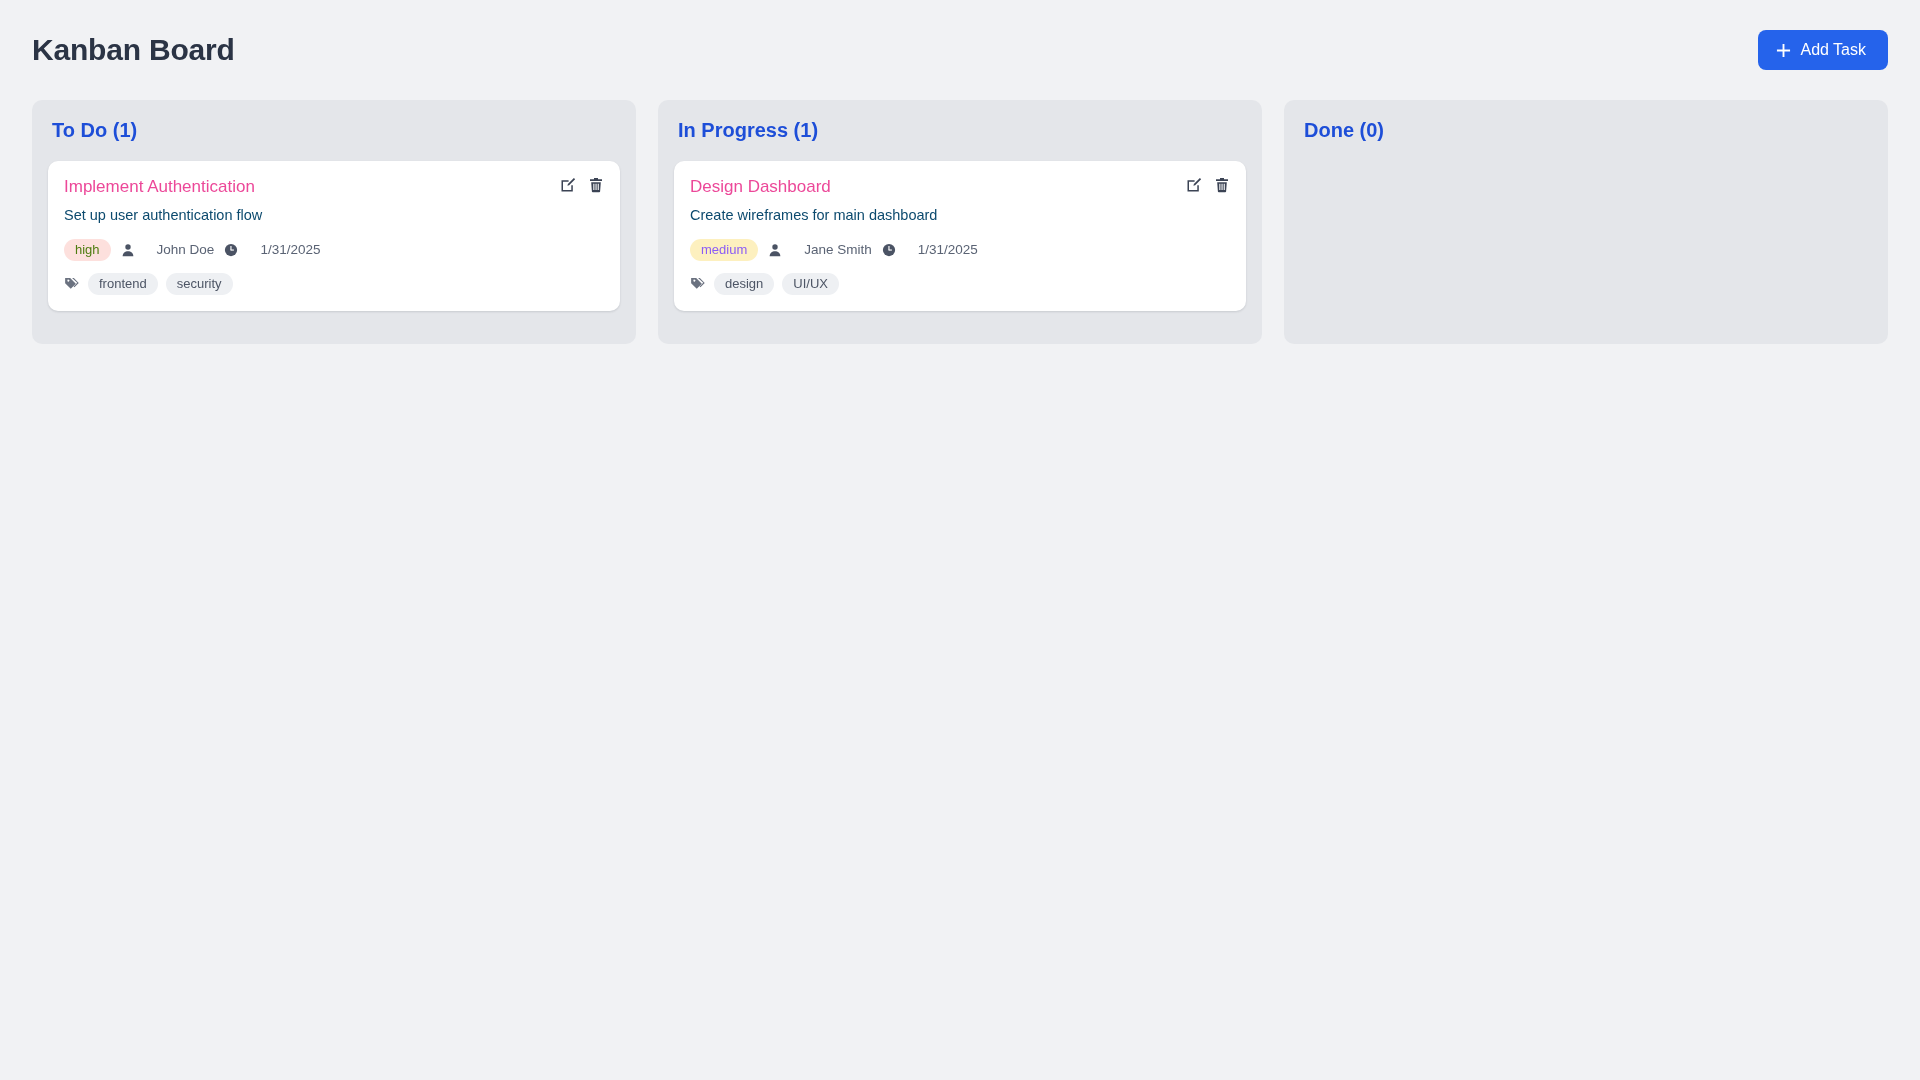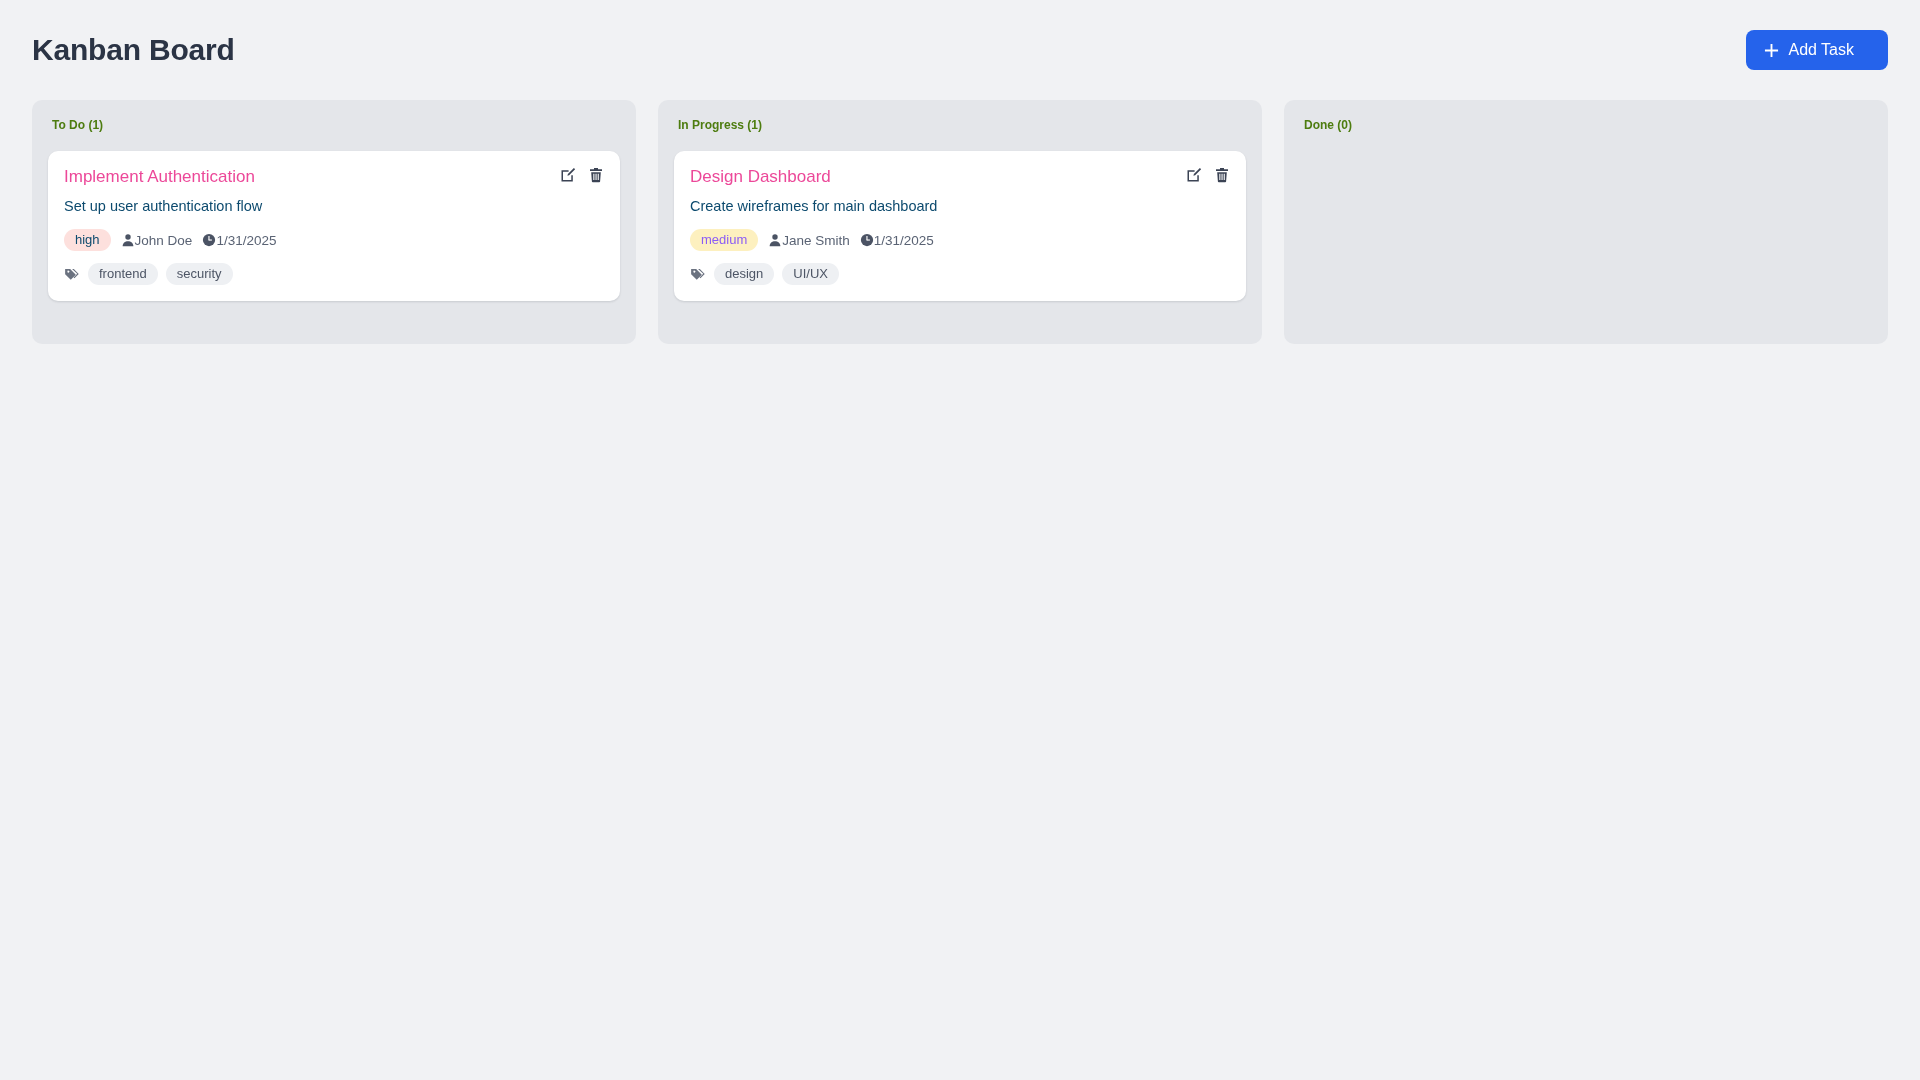--- a/index.html
+++ b/index.html
@@ -38,21 +38,21 @@
   }
 
   .add-task-btn {
     display: inline-flex;
     align-items: center;
     gap: 9px;
     background: #2563eb;
     color: #ffffff;
     border: none;
     border-radius: 8px;
-    padding: 12px 34px 12px 18px;
+    padding: 12px 22px 12px 18px;
     font-family: "Liberation Sans", sans-serif;
     font-size: 16px;
     font-weight: normal;
     cursor: pointer;
     line-height: 1;
   }
   .add-task-btn .plus-icon {
     display: inline-flex;
     align-items: center;
     justify-content: center;
@@ -70,23 +70,23 @@
   .column {
     flex: 1 1 0;
     min-width: 0;
     background: #e4e6ea;
     border-radius: 10px;
     padding: 16px;
     min-height: 244px;
   }
 
   .column-header {
-    font-size: 12px;
+    font-size: 20px;
     font-weight: bold;
-    color: #4d7c0f;
+    color: #1d4ed8;
     padding: 2px 4px 0 4px;
     margin-bottom: 19px;
     line-height: 1.2;
   }
 
   .cards { display: flex; flex-direction: column; gap: 13px; }
 
   
   .card {
     background: #ffffff;
@@ -142,27 +142,27 @@
   }
 
   .priority {
     display: inline-flex;
     align-items: center;
     border-radius: 999px;
     padding: 4px 11px 5px 11px;
     font-size: 13px;
     line-height: 1;
   }
-  .priority-high   { background: #fde0dd; color: #0c4a6e; }
+  .priority-high   { background: #fde0dd; color: #4d7c0f; }
   .priority-medium { background: #fdf0bf; color: #8b5cf6; }
 
   .meta-item {
     display: inline-flex;
     align-items: center;
-    gap: 0;
+    gap: 22px;
     font-size: 13.5px;
     color: #5a6374;
   }
   .meta-item .mi-icon { display: inline-flex; color: #4b5364; line-height: 0; }
 
   .card-tags {
     display: flex;
     align-items: center;
     gap: 8px;
     margin-top: 12px;

